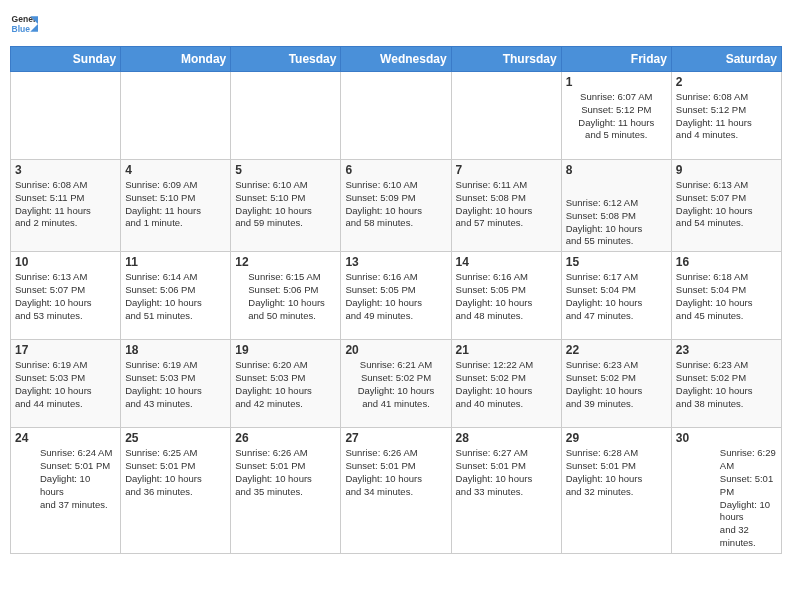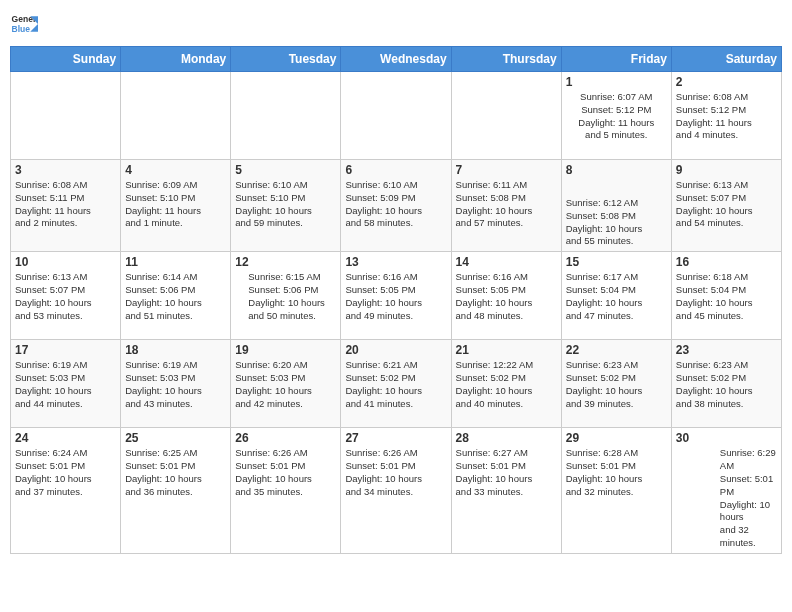--- a/index.html
+++ b/index.html
@@ -251,21 +251,21 @@
         </td>
         <td>
           <span class="day-number">19</span>
           <div class="day-info" style="white-space: pre-line;">Sunrise: 6:20 AM
 Sunset: 5:03 PM
 Daylight: 10 hours
 and 42 minutes.</div>
         </td>
         <td>
           <span class="day-number">20</span>
-          <div class="day-info" style="white-space: pre-line;">Sunrise: 6:21 AM
+          <div class="day-info" style="white-space: pre-line; text-align: center;">Sunrise: 6:21 AM
 Sunset: 5:02 PM
 Daylight: 10 hours
 and 41 minutes.</div>
         </td>
         <td>
           <span class="day-number">21</span>
           <div class="day-info" style="white-space: pre-line;">Sunrise: 12:22 AM
 Sunset: 5:02 PM
 Daylight: 10 hours
 and 40 minutes.</div>
@@ -281,21 +281,21 @@
           <span class="day-number">23</span>
           <div class="day-info" style="white-space: pre-line;">Sunrise: 6:23 AM
 Sunset: 5:02 PM
 Daylight: 10 hours
 and 38 minutes.</div>
         </td>
       </tr>
       <tr>
         <td>
           <span class="day-number">24</span>
-          <div class="day-info" style="white-space: pre-line;">Sunrise: 6:24 AM
+          <div class="day-info" style="white-space: pre-line; margin-left: 25px;">Sunrise: 6:24 AM
 Sunset: 5:01 PM
 Daylight: 10 hours
 and 37 minutes.</div>
         </td>
         <td>
           <span class="day-number">25</span>
           <div class="day-info" style="white-space: pre-line;">Sunrise: 6:25 AM
 Sunset: 5:01 PM
 Daylight: 10 hours
 and 36 minutes.</div>

